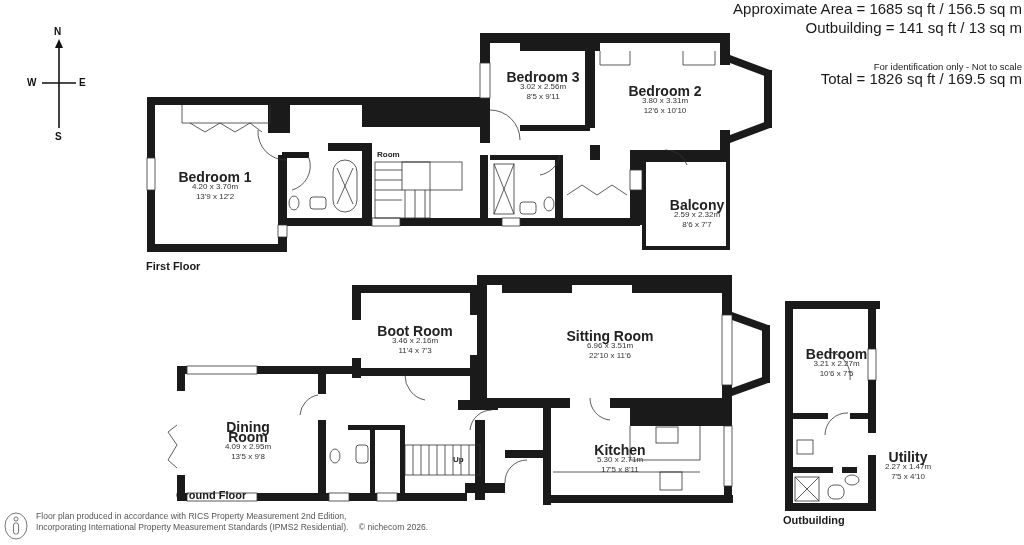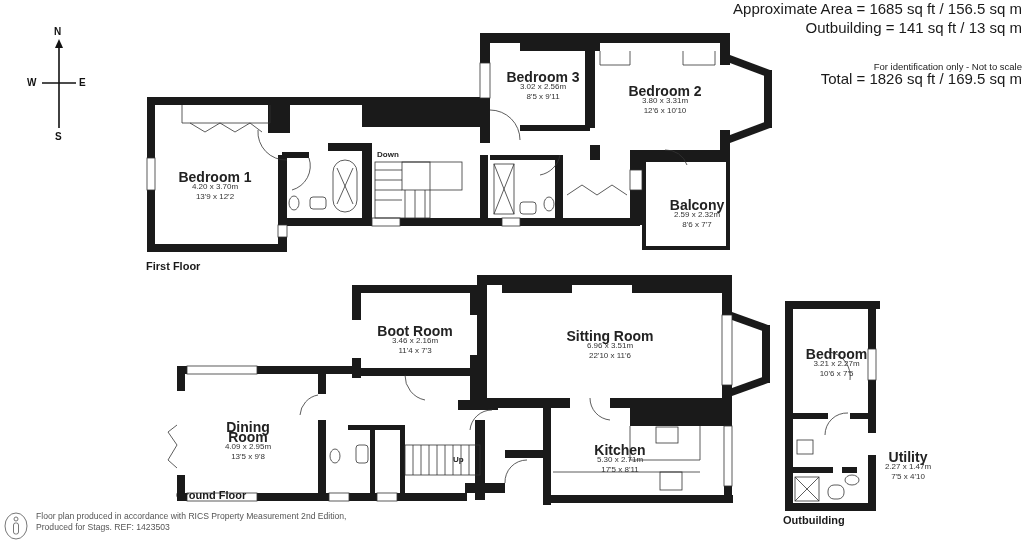--- a/index.html
+++ b/index.html
@@ -223,21 +223,21 @@
     <rect x="660" y="472" width="22" height="18"></rect>
 
     <polyline points="177,425 168,432 177,445 168,460 177,468"></polyline>
   </g>
 </svg>
 
 <div class="floor-label" style="left:146px;top:260px">First Floor</div>
 <div class="floor-label" style="left:176px;top:489px">Ground Floor</div>
 <div class="floor-label" style="left:783px;top:514px">Outbuilding</div>
 
-<div class="stairs-label" style="left:377px;top:150px">Down</div>
+<div class="stairs-label" style="left:377px;top:150px">Room</div>
 <div class="stairs-label" style="left:453px;top:455px">Up</div>
 
 <div class="room" style="left:175px;top:172px;width:80px">
   <div class="rname">Bedroom 1</div>
   <div>4.20 x 3.70m</div>
   <div>13'9 x 12'2</div>
 </div>
 <div class="room" style="left:503px;top:72px;width:80px">
   <div class="rname">Bedroom 3</div>
   <div>3.02 x 2.56m</div>
@@ -286,14 +286,17 @@
   <div>7'5 x 4'10</div>
 </div>
 
 <svg class="info-icon" viewBox="0 0 24 28">
   <ellipse cx="12" cy="14" rx="11" ry="13" fill="none" stroke="#777" stroke-width="1"></ellipse>
   <circle cx="12" cy="7" r="2" fill="none" stroke="#777" stroke-width="1"></circle>
   <rect x="9.5" y="11" width="5" height="11" rx="2" fill="none" stroke="#777" stroke-width="1"></rect>
 </svg>
 <div class="footer">
   <div>Floor plan produced in accordance with RICS Property Measurement 2nd Edition,</div>
-  <div>Produced for Stags.   REF: 1423503</div>
+  <div>
+    <span>Incorporating International Property Measurement Standards (IPMS2 Residential).</span>
+    <span style="margin-left:8px">© nichecom 2026.</span>
+  </div>
 </div>
 
 </body></html>

